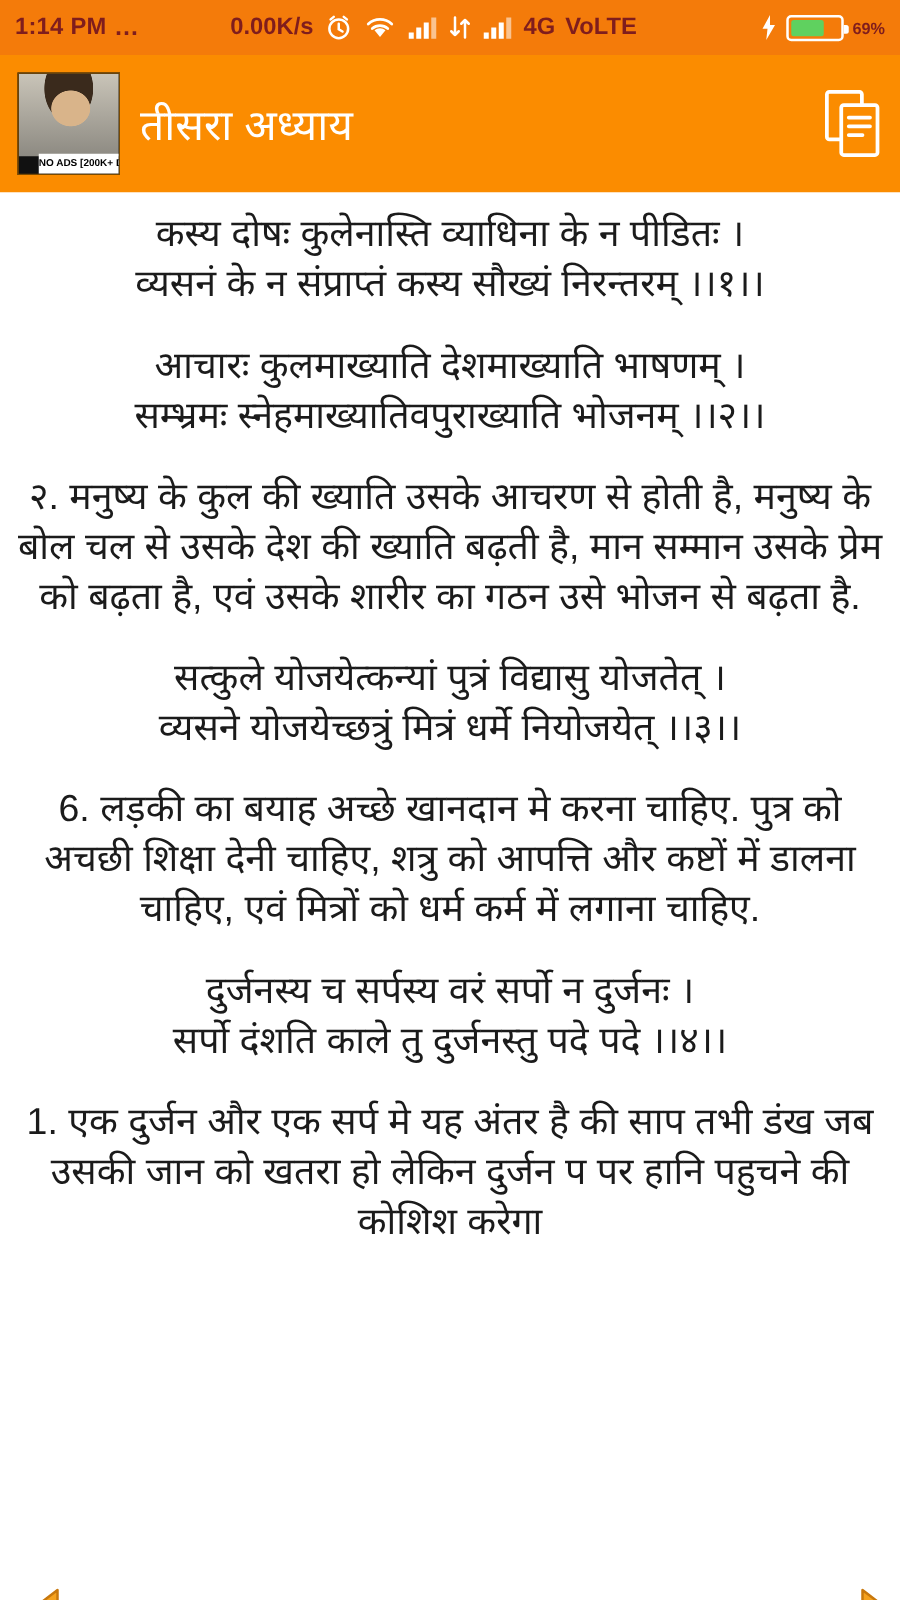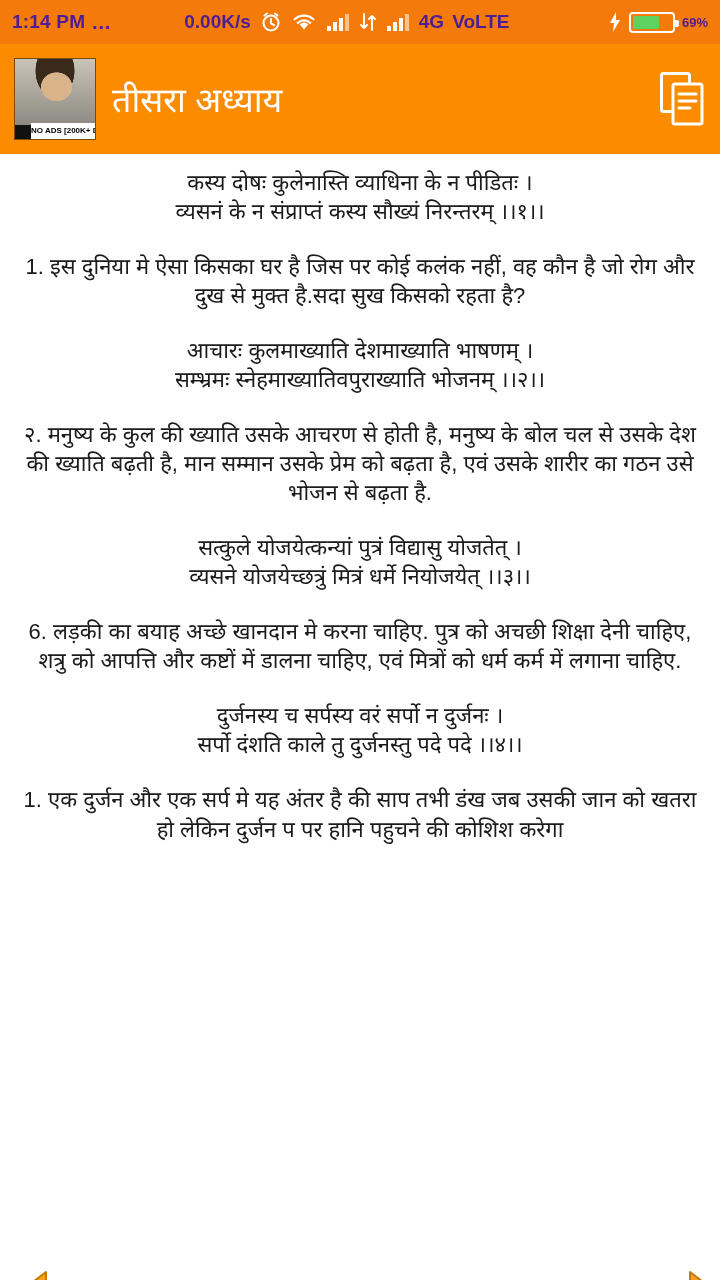--- a/index.html
+++ b/index.html
@@ -10,21 +10,21 @@
     overflow:hidden;
   }
 
   
   .statusbar {
     height:44px;
     background:#f47b0a;
     display:flex;
     align-items:center;
     padding:0 12px;
-    color:#4c1d95;
+    color:#7f1d1d;
     font-size:19px;
     font-weight:bold;
     gap:8px;
   }
   .statusbar .clock { letter-spacing:0.2px; }
   .statusbar .dots { font-size:20px; letter-spacing:1px; margin-left:-2px;}
   .statusbar .spacer { flex:0 0 28px; }
   .statusbar .netspeed { margin-left:28px;text-align:center; }
   .sb-icon { display:inline-flex; align-items:center; justify-content:center; }
   .sb-icon svg { display:block; }
@@ -87,21 +87,21 @@
   .content {
     position:absolute;
     top:154px; left:0; right:0; bottom:0;
     padding:14px 8px 0 8px;
     overflow:hidden;
     background:#ffffff;
   }
   .para {
     text-align:center;
     color:#1b1b1b;
-    font-size:22px;
+    font-size:30px;
     line-height:1.32;
     margin-bottom:26px;
     padding:0 6px;
   }
   .para.verse { }
   .para.gloss { }
   .para:last-child { margin-bottom:0; }
 
   
   .nav {
@@ -194,21 +194,20 @@
     <svg width="46" height="54" viewBox="0 0 46 54">
       <rect x="1.5" y="1.5" width="28" height="38" rx="2" fill="none" stroke="#ffffff" stroke-width="3"></rect>
       <rect x="13" y="12" width="29" height="40" rx="2" fill="#fb8c00" stroke="#ffffff" stroke-width="3"></rect>
       <path d="M19 22h17M19 29h17M19 36h11" stroke="#ffffff" stroke-width="3" stroke-linecap="round"></path>
     </svg>
   </div>
 </div>
 
 <div class="content">
   <div class="para verse">कस्य दोषः कुलेनास्ति व्याधिना के न पीडितः ।<br>व्यसनं के न संप्राप्तं कस्य सौख्यं निरन्तरम् ।।१।।</div>
-  <div class="para gloss">1. इस दुनिया  मे ऐसा किसका घर है जिस पर कोई कलंक नहीं, वह कौन है जो रोग और दुख से मुक्त है.सदा सुख किसको रहता है?</div>
   <div class="para verse">आचारः कुलमाख्याति देशमाख्याति भाषणम् ।<br>सम्भ्रमः स्नेहमाख्यातिवपुराख्याति भोजनम् ।।२।।</div>
   <div class="para gloss">२. मनुष्य के कुल की ख्याति उसके आचरण से होती है, मनुष्य के बोल चल से उसके देश की ख्याति बढ़ती है, मान सम्मान उसके प्रेम को बढ़ता है, एवं उसके शारीर का गठन उसे भोजन से बढ़ता है.</div>
   <div class="para verse">सत्कुले योजयेत्कन्यां पुत्रं विद्यासु योजतेत् ।<br>व्यसने योजयेच्छत्रुं मित्रं धर्मे नियोजयेत् ।।३।।</div>
   <div class="para gloss">6. लड़की का बयाह अच्छे खानदान मे करना चाहिए. पुत्र को अचछी शिक्षा देनी चाहिए,  शत्रु को आपत्ति और कष्टों में डालना चाहिए, एवं मित्रों को धर्म कर्म में लगाना चाहिए.</div>
   <div class="para verse">दुर्जनस्य च सर्पस्य वरं सर्पो न दुर्जनः ।<br>सर्पो दंशति काले तु दुर्जनस्तु पदे पदे ।।४।।</div>
   <div class="para gloss">1. एक दुर्जन और एक सर्प मे यह अंतर है की साप तभी डंख जब उसकी जान को खतरा हो लेकिन दुर्जन प पर हानि पहुचने की कोशिश करेगा</div>
 
   <div class="nav">
     <div class="arrow left">
       <svg width="92" height="58" viewBox="0 0 92 58">

